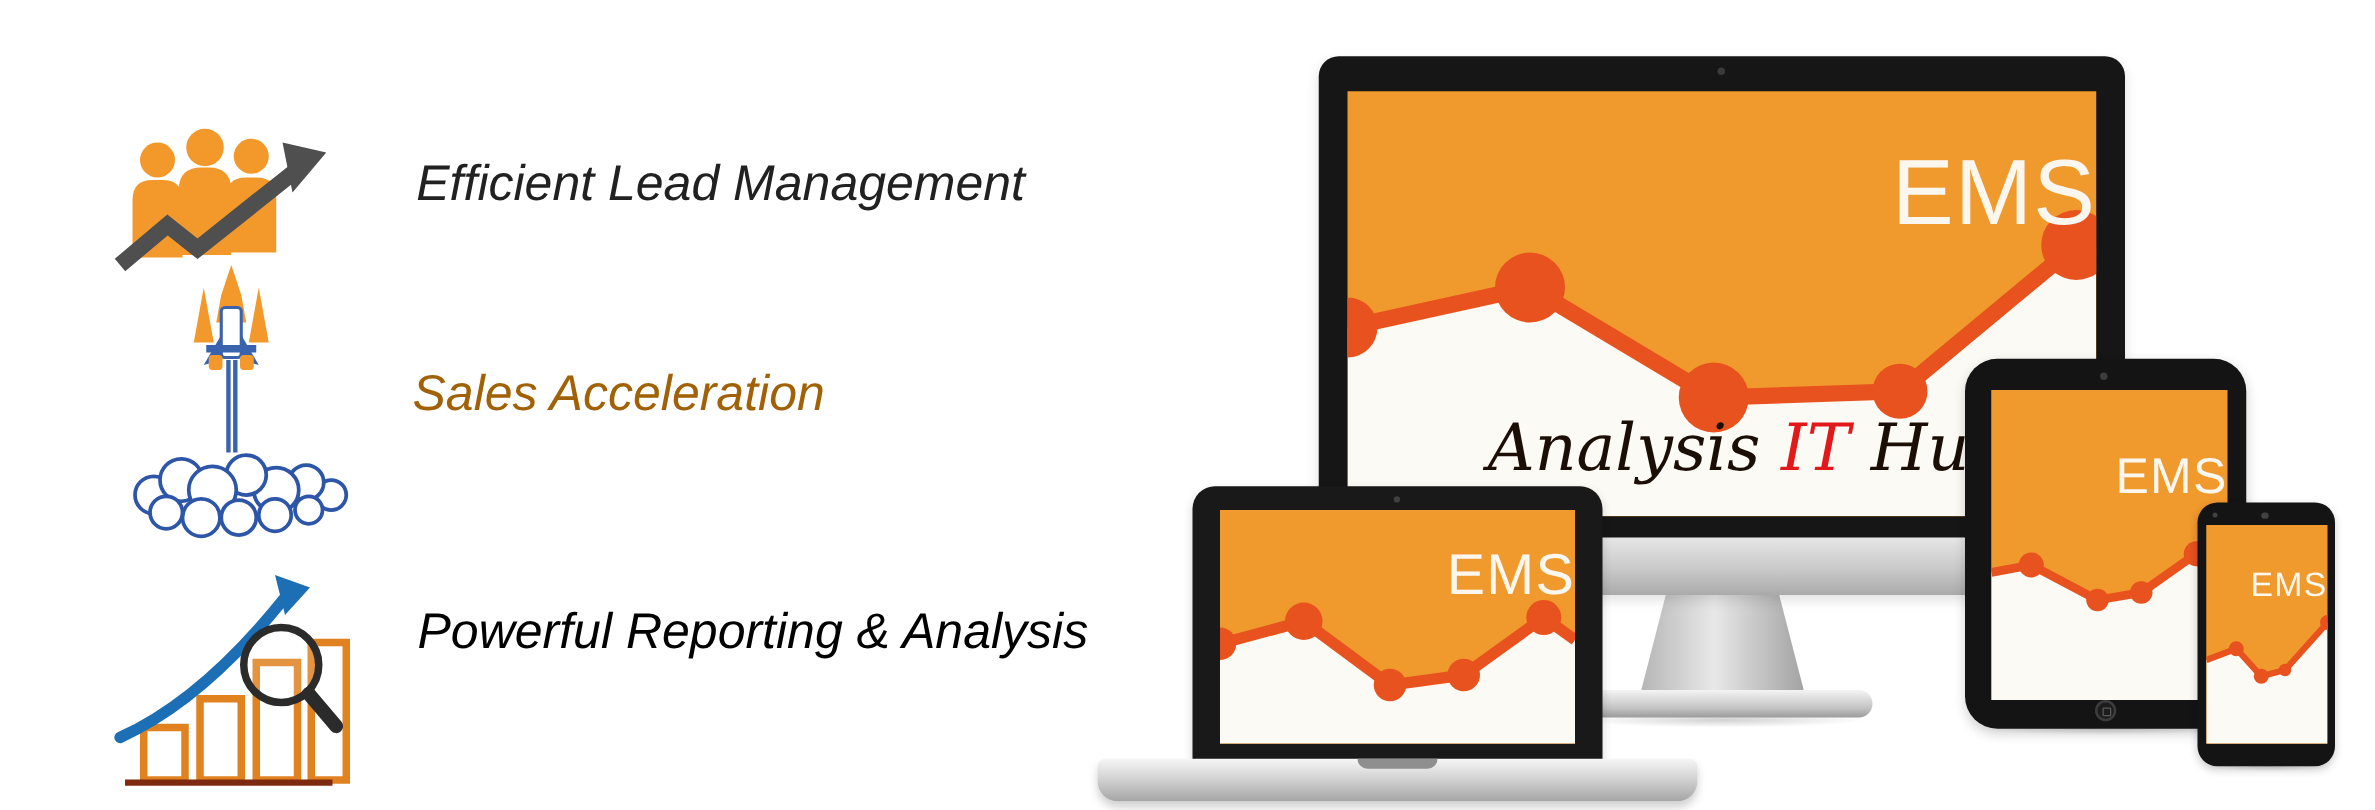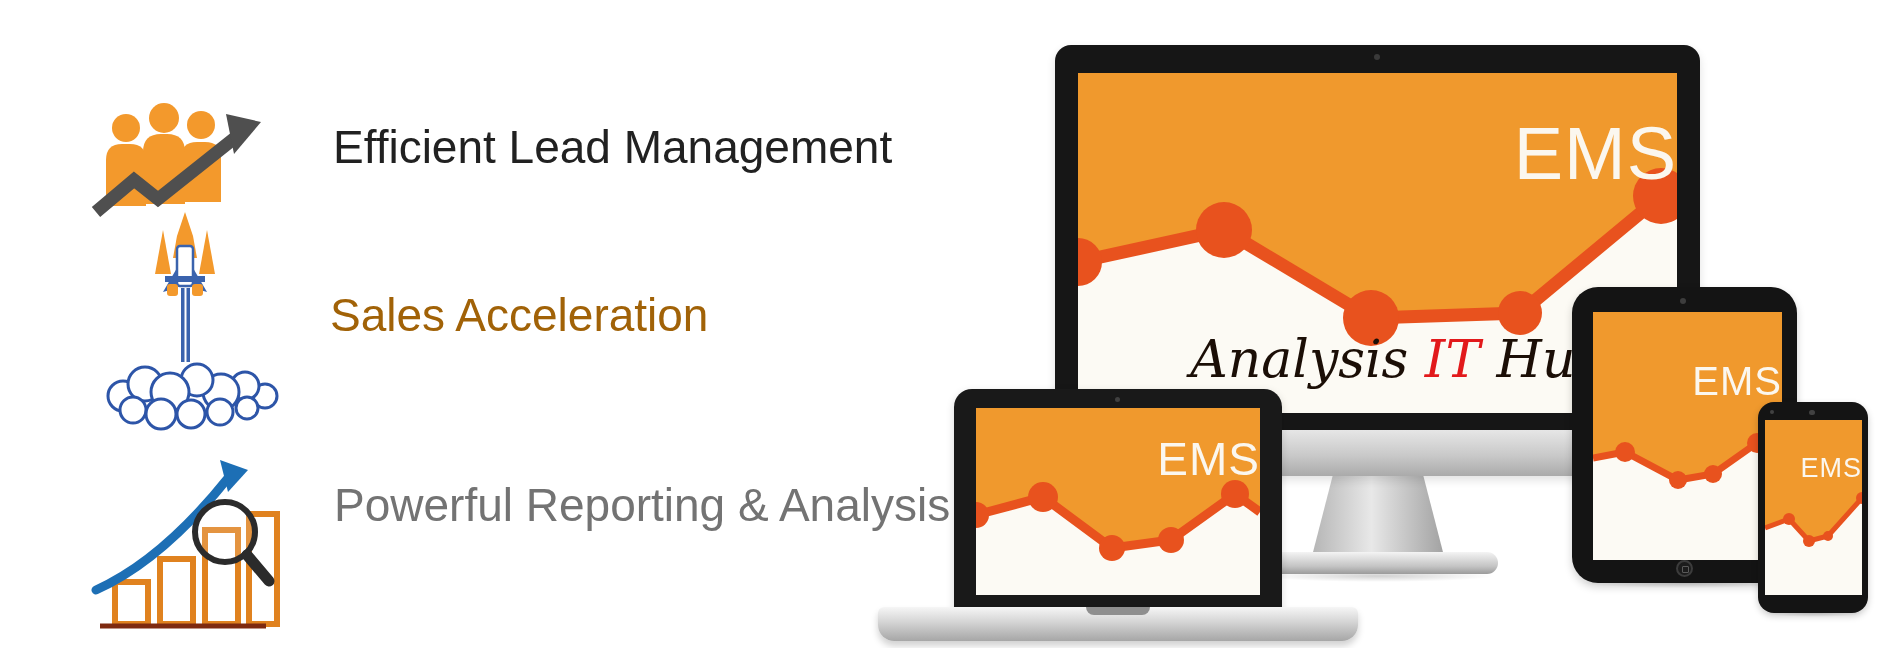--- a/index.html
+++ b/index.html
@@ -2,21 +2,21 @@
 <html><head>
 <meta charset="utf-8">
 <title>EMS – Perfect IT Hub</title>
 <style>
   html,body{margin:0;padding:0;background:#ffffff;}
   .canvas{position:relative;width:1900px;height:648px;background:#ffffff;overflow:hidden;
           font-family:"Liberation Sans",sans-serif;}
   .abs{position:absolute;}
 
   
-  .feat-label{position:absolute;font-size:46px;line-height:42px;color:#212121;white-space:nowrap;}
+  .feat-label{position:absolute;font-size:40px;line-height:42px;color:#212121;white-space:nowrap;font-style:italic;}
   .feat-icon{position:absolute;}
 
   
   .screen{position:absolute;background:#F0992D;overflow:hidden;}
   .screen svg.chart{position:absolute;left:0;top:0;width:100%;height:100%;display:block;}
   .ems{position:absolute;left:0;width:100%;text-align:right;color:#FBF7EF;
        font-family:"Liberation Sans",sans-serif;font-weight:300;letter-spacing:1px;white-space:nowrap;}
 
   
   .monitor-body{left:1055px;top:45px;width:645px;height:431px;background:#161616;
@@ -124,21 +124,21 @@
         <rect x="72" y="101" width="33" height="65"></rect>
         <rect x="117" y="72" width="33" height="94"></rect>
         <rect x="161" y="56" width="28" height="110"></rect>
       </g>
       <path d="M8,132 C 48,114 92,80 140,20" fill="none" stroke="#1D6FB5" stroke-width="9" stroke-linecap="round"></path>
       <polygon points="132,2 160,12 140,34" fill="#1D6FB5"></polygon>
       <line x1="12" y1="168" x2="178" y2="168" stroke="#7E2A10" stroke-width="5"></line>
       <circle cx="137" cy="74" r="30" fill="rgba(255,255,255,0.15)" stroke="#2b2b2b" stroke-width="6"></circle>
       <line x1="159" y1="97" x2="181" y2="123" stroke="#2b2b2b" stroke-width="11" stroke-linecap="round"></line>
     </svg>
-    <div class="feat-label" style="left: 334px; top: 484px; color: #737373;">Powerful Reporting &amp; Analysis</div>
+    <div class="feat-label" style="left: 334px; top: 484px; color: #000000;">Powerful Reporting &amp; Analysis</div>
   </section>
 
   <section>
 
     <div class="abs stand-shadow"></div>
     <div class="abs stand-neck"></div>
     <div class="abs stand-base"></div>
 
     <div class="abs monitor-body">
       <div class="monitor-cam"></div>

